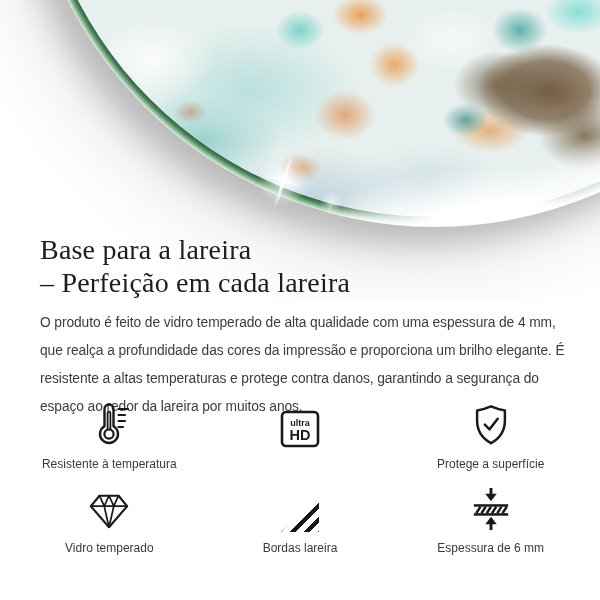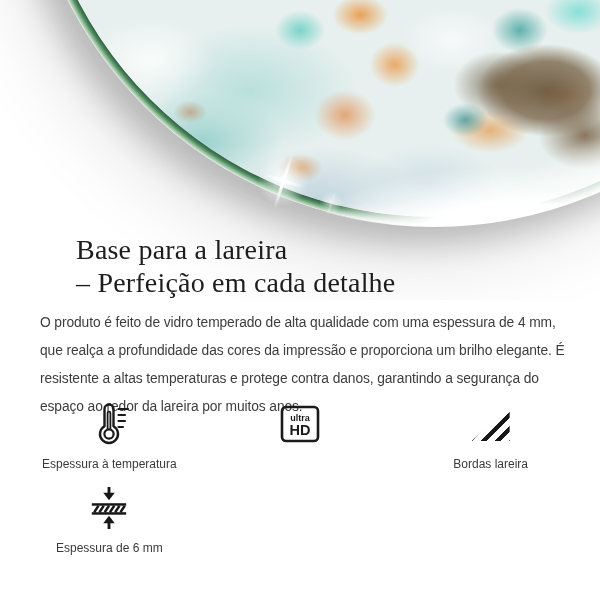--- a/index.html
+++ b/index.html
@@ -67,34 +67,34 @@
     position:absolute; left:-21px; top:-1.25px; width:42px; height:2.5px;
     background: linear-gradient(to right, rgba(255,255,255,0), #fff 40%, #fff 60%, rgba(255,255,255,0));
     transform: rotate(18deg);
   }
   .sparkle.small { left:331px; top:203px; opacity:.65; transform:scale(.45); }
 
   
   .title {
     position:absolute; left:40px; top:233px; z-index:3;
     font-family:"Liberation Serif", serif; font-weight:400;
-    font-size:28px; line-height:33px; color:#1d1d1d; letter-spacing:.2px;margin-left:36px;
+    font-size:28px; line-height:33px; color:#1d1d1d; letter-spacing:.2px;
   }
   .description {
     position:absolute; left:40px; top:309px; width:540px; z-index:3;
     font-size:13.8px; line-height:28px; color:#3d3d3d; letter-spacing:-0.1px;
   }
 
   
   .features {
     position:absolute; left:14px; top:398px; width:572px; z-index:3;
     display:grid; grid-template-columns:repeat(3, 1fr); grid-auto-rows:84px;
   }
   .feature { display:flex; flex-direction:column; align-items:center; padding-top:2px; }
-  .icon-box { height:48px; display:flex; align-items:center; justify-content:center; }
+  .icon-box { height:48px; display:flex; align-items:flex-end; justify-content:center; }
   .feature .label {
     margin-top:9px; font-size:12px; color:#3a3a3a; white-space:nowrap; line-height:14px;
   }
   .icon-stroke { stroke:#1a1a1a; fill:none; stroke-linecap:round; stroke-linejoin:round; }
   .stripes-triangle {
     width:38px; height:34px;
     clip-path: polygon(0% 100%, 100% 0%, 100% 100%);
     background: repeating-linear-gradient(135deg, #171717 0px, #171717 4.2px, rgba(0,0,0,0) 4.2px, rgba(0,0,0,0) 10px);
   }
   .hd-text { font-family:"Liberation Sans", sans-serif; font-weight:bold; fill:#1a1a1a; }
@@ -113,50 +113,68 @@
   </div>
   <div class="sparkle small">
     <div class="glow"></div>
     <div class="ray-v"></div>
     <div class="ray-h"></div>
   </div>
 </div>
 
 <h1 class="title">
   <span>Base para a lareira</span><br>
-  <span>– Perfeição em cada detalhe</span>
+  <span>– Perfeição em cada lareira</span>
 </h1>
 
 <p class="description">O produto é feito de vidro temperado de alta qualidade com uma espessura de 4 mm, que realça a profundidade das cores da impressão e proporciona um brilho elegante. É resistente a altas temperaturas e protege contra danos, garantindo a segurança do espaço ao redor da lareira por muitos anos.</p>
 
 <div class="features">
 
   <div class="feature">
     <div class="icon-box">
       <svg width="48" height="48" viewBox="0 0 48 48">
         <path class="icon-stroke" stroke-width="2.4" d="M19.5 26.2 V9 A4.5 4.5 0 0 1 28.5 9 V26.2 A9 9 0 1 1 19.5 26.2 Z"></path>
         <circle class="icon-stroke" stroke-width="2.2" cx="24" cy="34" r="4.6"></circle>
         <path class="icon-stroke" stroke-width="1.8" d="M22.6 29 V13 A1.4 1.4 0 0 1 25.4 13 V29"></path>
         <path class="icon-stroke" stroke-width="2.2" d="M33.5 9 H43 M33.5 15 H40 M33.5 21 H40 M33.5 27 H38"></path>
       </svg>
     </div>
-    <span class="label">Espessura à temperatura</span>
+    <span class="label">Resistente à temperatura</span>
   </div>
 
   <div class="feature">
     <div class="icon-box">
       <svg width="40" height="38" viewBox="0 0 40 38">
         <rect class="icon-stroke" stroke-width="2.6" x="2" y="2" width="36" height="34" rx="4"></rect>
         <text class="hd-text" x="20" y="15.5" font-size="9" text-anchor="middle">ultra</text>
         <text class="hd-text" x="20" y="30" font-size="14.5" text-anchor="middle">HD</text>
       </svg>
     </div>
   </div>
 
-
+  <div class="feature">
+    <div class="icon-box">
+      <svg width="44" height="46" viewBox="0 0 44 48">
+        <path class="icon-stroke" stroke-width="2.6" d="M22 4.5 C27 6.6 32 8.1 36.5 8.9 V19.5 C36.5 30 31.2 37.8 22 43 C12.8 37.8 7.5 30 7.5 19.5 V8.9 C12 8.1 17 6.6 22 4.5 Z"></path>
+        <path class="icon-stroke" stroke-width="2.6" d="M15.5 23.5 L20.5 28.5 L29 17.5"></path>
+      </svg>
+    </div>
+    <span class="label">Protege a superfície</span>
+  </div>
+
+  <div class="feature">
+    <div class="icon-box">
+      <svg width="46" height="42" viewBox="0 0 48 44">
+        <path class="icon-stroke" stroke-width="2.2" d="M5 17 L14 6 H34 L43 17 L24 39 Z"></path>
+        <path class="icon-stroke" stroke-width="1.8" d="M5 17 H43 M14 6 L19 17 L24 6 L29 17 L34 6 M19 17 L24 39 M29 17 L24 39"></path>
+      </svg>
+    </div>
+    <span class="label">Vidro temperado</span>
+  </div>
 
   <div class="feature">
     <div class="icon-box">
       <div class="stripes-triangle"></div>
     </div>
     <span class="label">Bordas lareira</span>
   </div>
 
   <div class="feature">
     <div class="icon-box">

